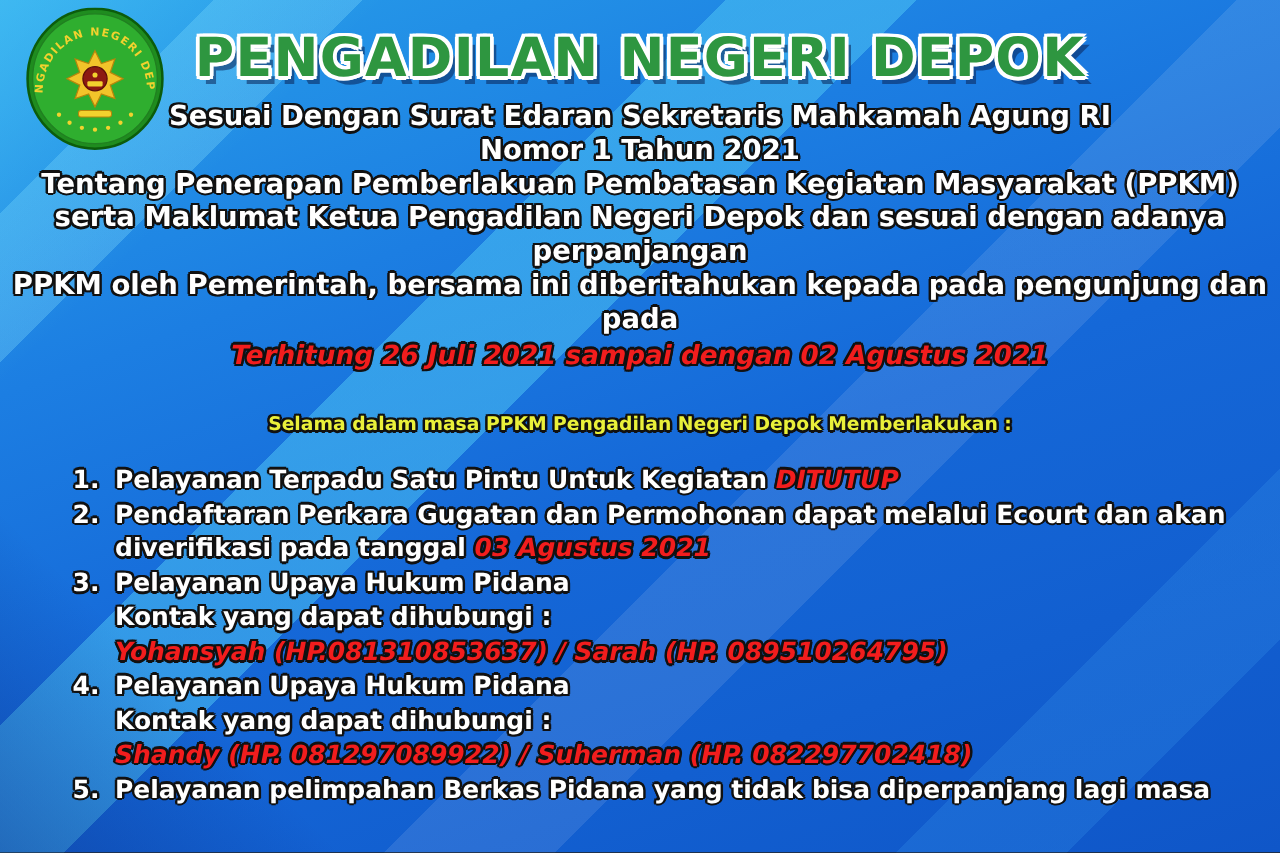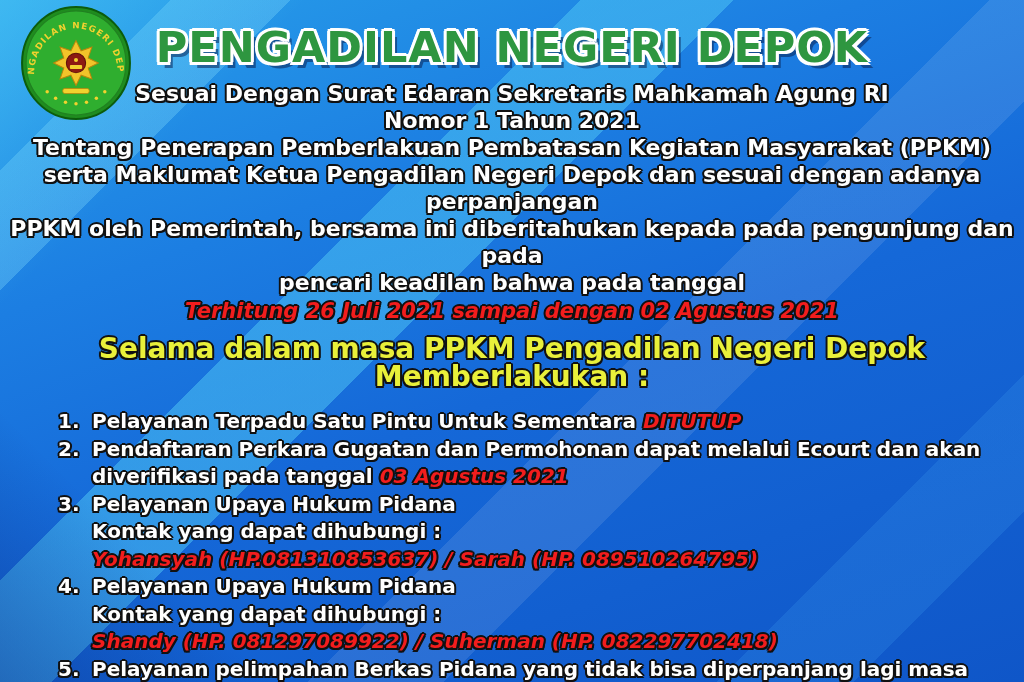--- a/index.html
+++ b/index.html
@@ -57,23 +57,23 @@
     line-height:27px;
   }
   .dateline{
     text-align:center;
     font-size:21px;
     line-height:28px;
     margin-top:1px;
   }
   .heading{
     text-align:center;
-    font-size:28px;
+    font-size:15px;
     line-height:28px;
-    margin-top:10px;
+    margin-top:27px;
   }
   
   .list{
     margin-top:17px;
     padding-left:58px;
     padding-right:30px;
     font-size:20px;
     line-height:27.5px;
   }
   .item{display:grid;grid-template-columns:34px 1fr;}
@@ -110,33 +110,32 @@
   </svg>
 
   <div class="title">PENGADILAN NEGERI DEPOK</div>
 
   <div class="intro oB white">
     <div>Sesuai Dengan Surat Edaran Sekretaris Mahkamah Agung RI</div>
     <div>Nomor 1 Tahun 2021</div>
     <div>Tentang Penerapan Pemberlakuan Pembatasan Kegiatan Masyarakat (PPKM)</div>
     <div>serta Maklumat Ketua Pengadilan Negeri Depok dan sesuai dengan adanya perpanjangan</div>
     <div>PPKM oleh Pemerintah, bersama ini diberitahukan kepada pada pengunjung dan pada</div>
-    <div>pencari keadilan bahwa pada tanggal</div>
   </div>
 
   <div class="dateline oB red">Terhitung 26 Juli 2021 sampai dengan 02 Agustus 2021</div>
 
   <div class="heading oB yellow">Selama dalam masa PPKM Pengadilan Negeri Depok Memberlakukan :</div>
 
   <div class="list oB">
 
     <div class="item">
       <span class="num white">1.</span>
       <div>
-        <span class="white">Pelayanan Terpadu Satu Pintu Untuk Sementara </span><span class="red">DITUTUP</span>
+        <span class="white">Pelayanan Terpadu Satu Pintu Untuk Kegiatan </span><span class="red">DITUTUP</span>
       </div>
     </div>
 
     <div class="item">
       <span class="num white">2.</span>
       <div>
         <div class="white">Pendaftaran Perkara Gugatan dan Permohonan dapat melalui Ecourt dan akan</div>
         <div>
           <span class="white">diverifikasi pada tanggal </span><span class="red">03 Agustus 2021</span>
         </div>

